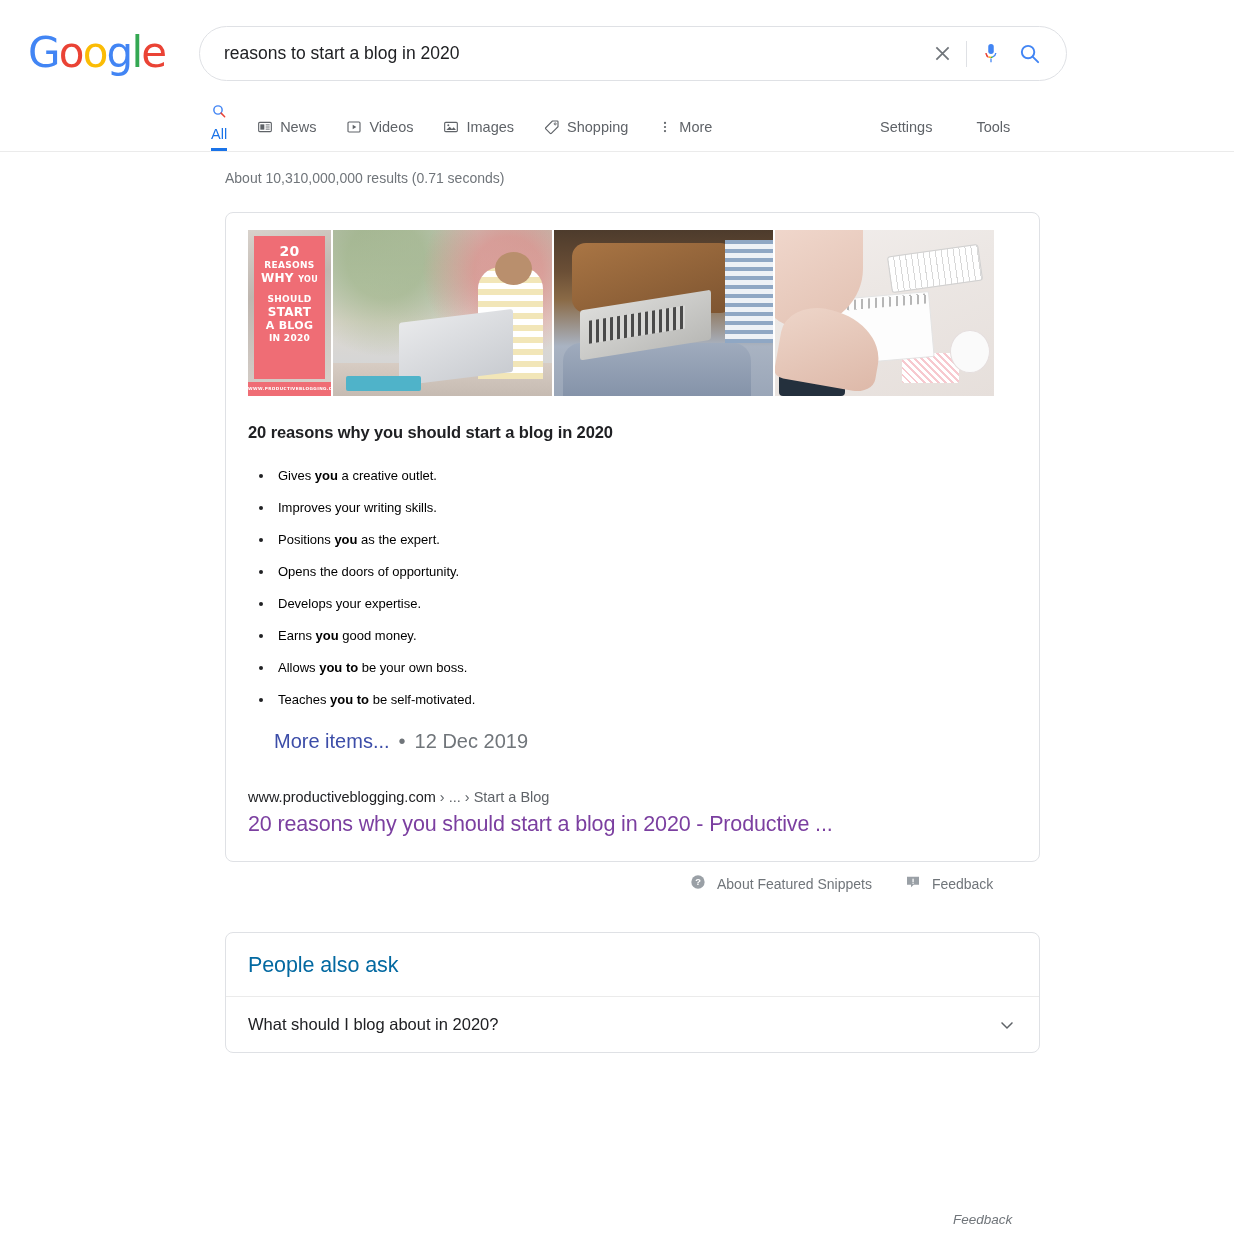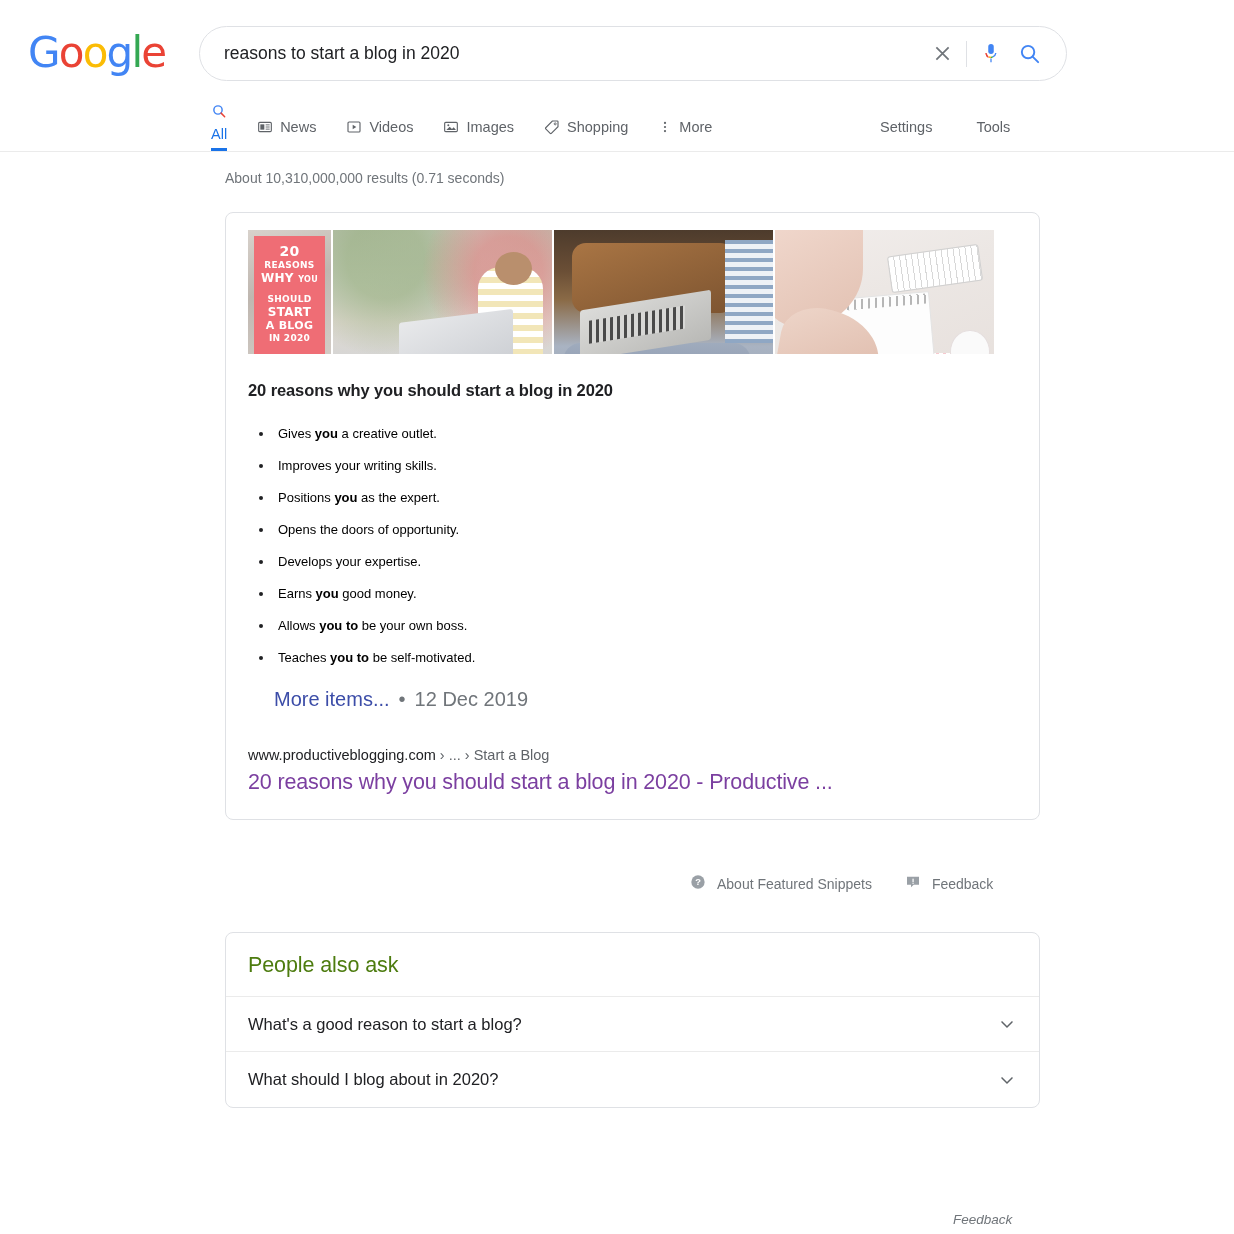--- a/index.html
+++ b/index.html
@@ -140,21 +140,21 @@
   .snippet-card {
     left: 225px;
     top: 212px;
     width: 815px;
     padding: 17px 22px 22px 22px;
   }
 
   .thumbstrip {
     display: flex;
     gap: 2px;
-    height: 124px;
+    height: 166px;
     overflow: hidden;
   }
   .thumb {
     height: 166px;
     position: relative;
     overflow: hidden;
     background: #e8e8e8;
     cursor: pointer;
   }
   .thumb.t1 { width: 83px; }
@@ -422,21 +422,21 @@
 
   
   .paa-card {
     left: 225px;
     top: 932px;
     width: 815px;
     overflow: hidden;
   }
   .paa-header {
     font-size: 21.5px;
-    color: #4d7c0f;
+    color: #0369a1;
     padding: 20px 22px 18px 22px;
     border-bottom: 1px solid #ebebeb;
     letter-spacing: -0.1px;
   }
   .paa-item {
     display: flex;
     align-items: center;
     justify-content: space-between;
     padding: 0 22px;
     height: 55px;
@@ -666,28 +666,20 @@
       </svg>
     </span>
     <span>Feedback</span>
   </div>
 </div>
 
 <div class="card paa-card">
   <div class="paa-header">People also ask</div>
 
 
-  <div class="paa-item">
-    <span class="paa-q">What's a good reason to start a blog?</span>
-    <span class="chevron">
-      <svg width="20" height="20" viewBox="0 0 24 24">
-          <path d="M6 9.5 L12 15.5 L18 9.5" stroke="#5f6368" stroke-width="1.8" fill="none" stroke-linecap="round"></path>
-        </svg>
-    </span>
-  </div>
 
   <div class="paa-item">
     <span class="paa-q">What should I blog about in 2020?</span>
     <span class="chevron">
       <svg width="20" height="20" viewBox="0 0 24 24">
           <path d="M6 9.5 L12 15.5 L18 9.5" stroke="#5f6368" stroke-width="1.8" fill="none" stroke-linecap="round"></path>
         </svg>
     </span>
   </div>
 

